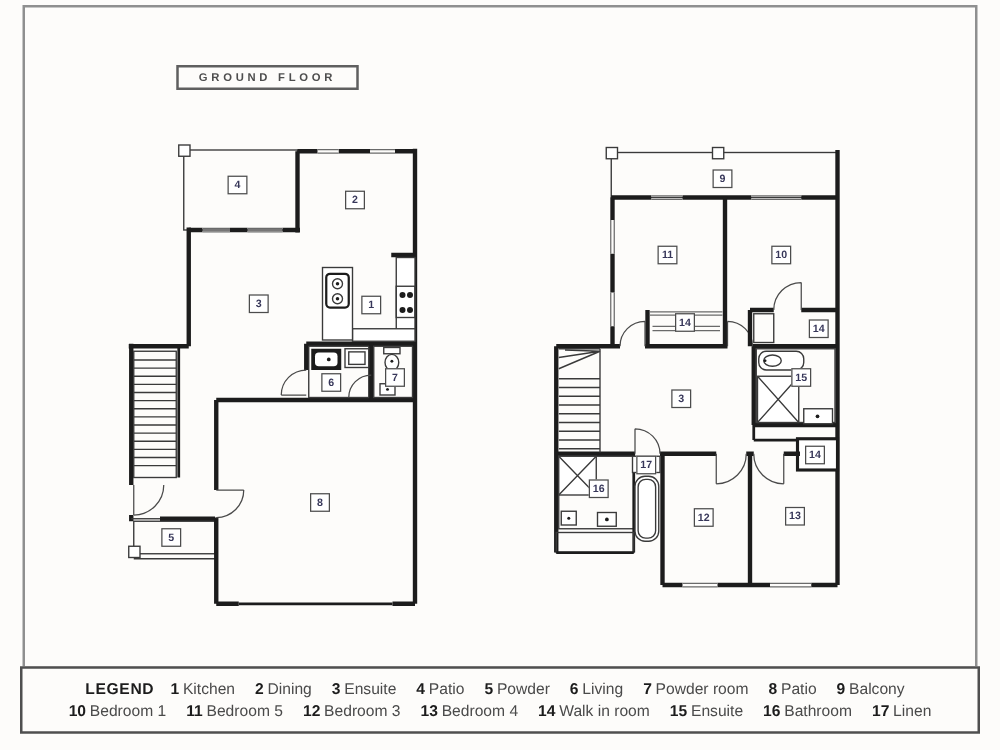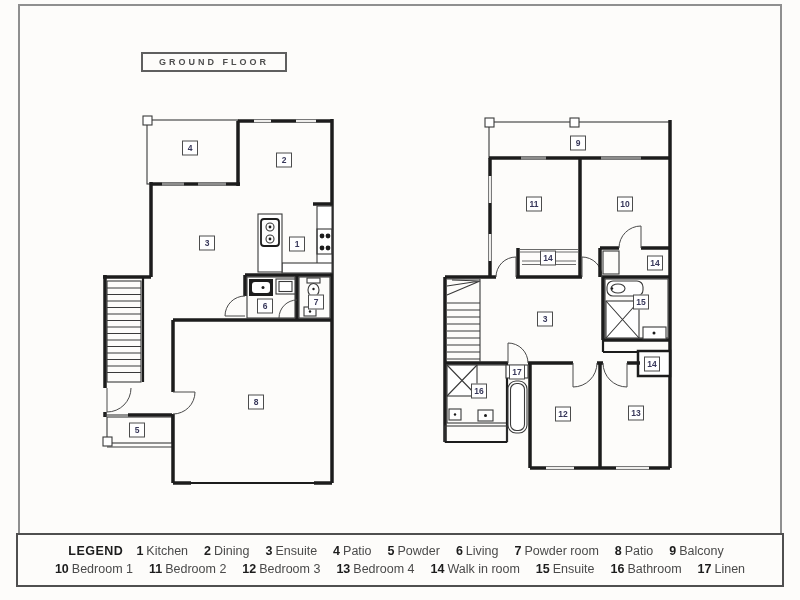--- a/index.html
+++ b/index.html
@@ -244,21 +244,21 @@
           <span class="legend-item"><span class="num">5</span><span>Powder</span></span>
           <span class="legend-item"><span class="num">6</span><span>Living</span></span>
           <span class="legend-item"><span class="num">7</span><span>Powder room</span></span>
           <span class="legend-item"><span class="num">8</span><span>Patio</span></span>
           <span class="legend-item"><span class="num">9</span><span>Balcony</span></span>
         </span>
     </div>
     <div class="legend-row">
       <span style="display:flex;align-items:baseline;">
           <span class="legend-item"><span class="num">10</span><span>Bedroom 1</span></span>
-          <span class="legend-item"><span class="num">11</span><span>Bedroom 2</span></span>
+          <span class="legend-item"><span class="num">11</span><span>Bedroom 5</span></span>
           <span class="legend-item"><span class="num">12</span><span>Bedroom 3</span></span>
           <span class="legend-item"><span class="num">13</span><span>Bedroom 4</span></span>
           <span class="legend-item"><span class="num">14</span><span>Walk in room</span></span>
           <span class="legend-item"><span class="num">15</span><span>Ensuite</span></span>
           <span class="legend-item"><span class="num">16</span><span>Bathroom</span></span>
           <span class="legend-item"><span class="num">17</span><span>Linen</span></span>
         </span>
     </div>
   </div>
 

